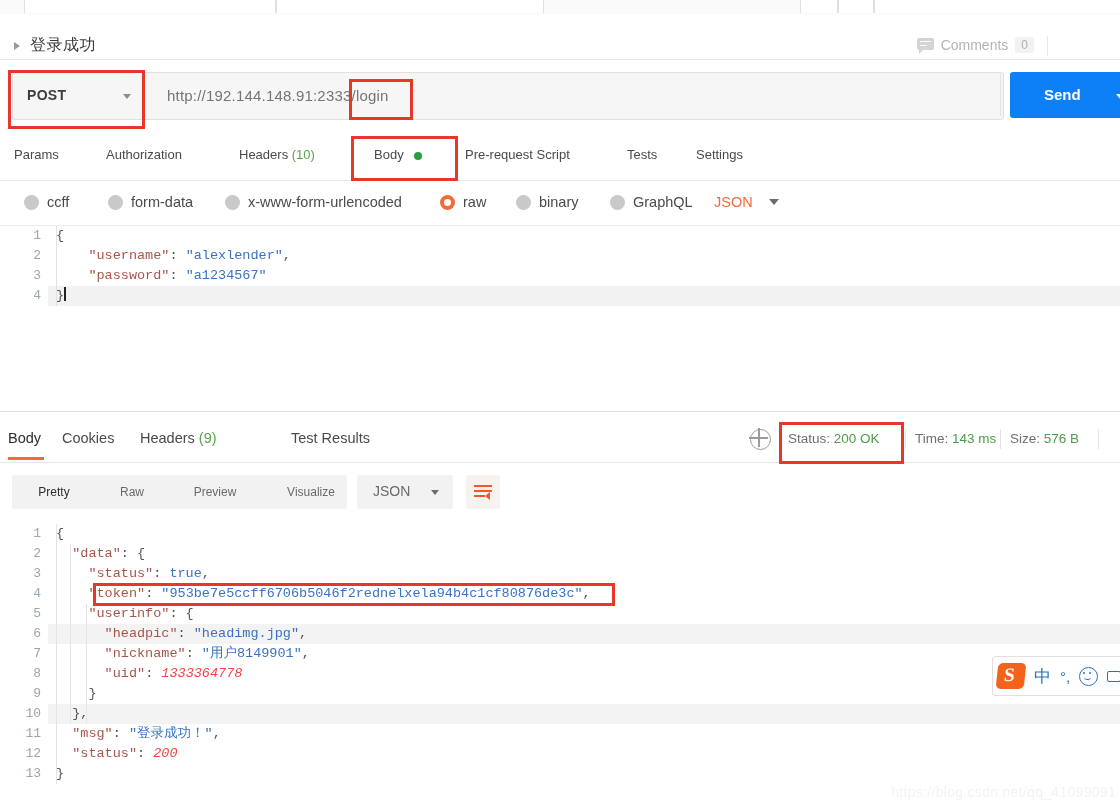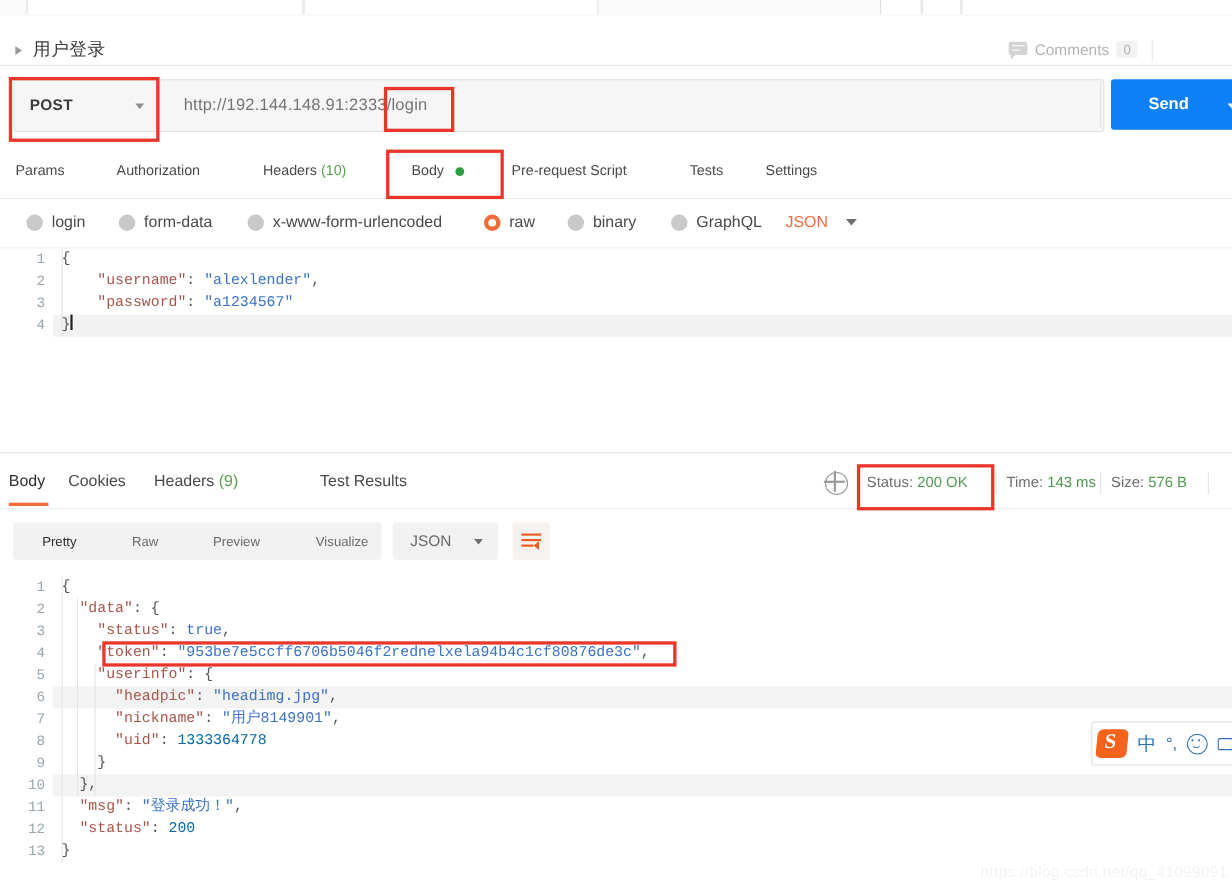--- a/index.html
+++ b/index.html
@@ -60,21 +60,21 @@
 
   
   .codearea{position:absolute;background:#fff;font-family:"Liberation Mono","DejaVu Sans Mono",monospace;}
   .gutter{position:absolute;left:0;top:0;width:48px;text-align:right;color:#9aa7b0;font-size:13px;}
   .gutter div{height:20px;line-height:20px;padding-right:7px;}
   .codelines{position:absolute;left:56px;top:0;font-size:13.5px;}
   .codelines div{height:20px;line-height:20px;white-space:pre;}
   .k{color:#a8554b;}
   .s{color:#3a72c4;}
   .p{color:#555;}
-  .n{color:#0369a1;}
+  .n{color:#ef4444;font-style:italic;}
   .b{color:#3a72c4;}
   .cursor{display:inline-block;width:1.5px;height:14px;background:#222;vertical-align:-2px;}
 
   .reqeditor{left:0;top:226px;width:1120px;height:185px;}
   .reqeditor .vline{position:absolute;left:56px;top:0;width:1px;height:80px;background:#e2e2e2;}
   .l4hl{position:absolute;left:48px;top:60px;width:1072px;height:20px;background:#f2f2f2;}
 
   
   .resdiv{position:absolute;left:0;top:411px;width:1120px;height:6px;background:#fff;border-top:1px solid #e2e2e2;}
 
@@ -135,21 +135,21 @@
   <div class="tabstrip">
     <div class="seg" style="left:24px;width:250px;"></div>
     <div class="seg" style="left:276px;width:266px;"></div>
     <div class="seg" style="left:800px;width:36px;"></div>
     <div class="seg" style="left:838px;width:34px;"></div>
     <div class="seg" style="left:874px;width:246px;"></div>
   </div>
 
   <div class="namebar">
     <div class="caret"></div>
-    <div class="reqname">用户登录</div>
+    <div class="reqname">登录成功</div>
     <div class="comments">
       <span class="cmt-icon">
         <span class="bub"></span>
           <span class="l1"></span>
           <span class="l2"></span>
       </span>
       <span>Comments</span>
       <span class="cmt-badge">0</span>
     </div>
     <div class="vsep"></div>
@@ -192,21 +192,21 @@
       <span>Tests</span>
     </div>
     <div class="rtab" style="left:696px;">
       <span>Settings</span>
     </div>
   </div>
 
   <div class="radios">
     <div class="rad" style="left:24px;">
       <span class="rdot"></span>
-      <span>login</span>
+      <span>ccff</span>
     </div>
     <div class="rad" style="left:108px;">
       <span class="rdot"></span>
       <span>form-data</span>
     </div>
     <div class="rad" style="left:225px;">
       <span class="rdot"></span>
       <span>x-www-form-urlencoded</span>
     </div>
     <div class="rad" style="left:440px;">

